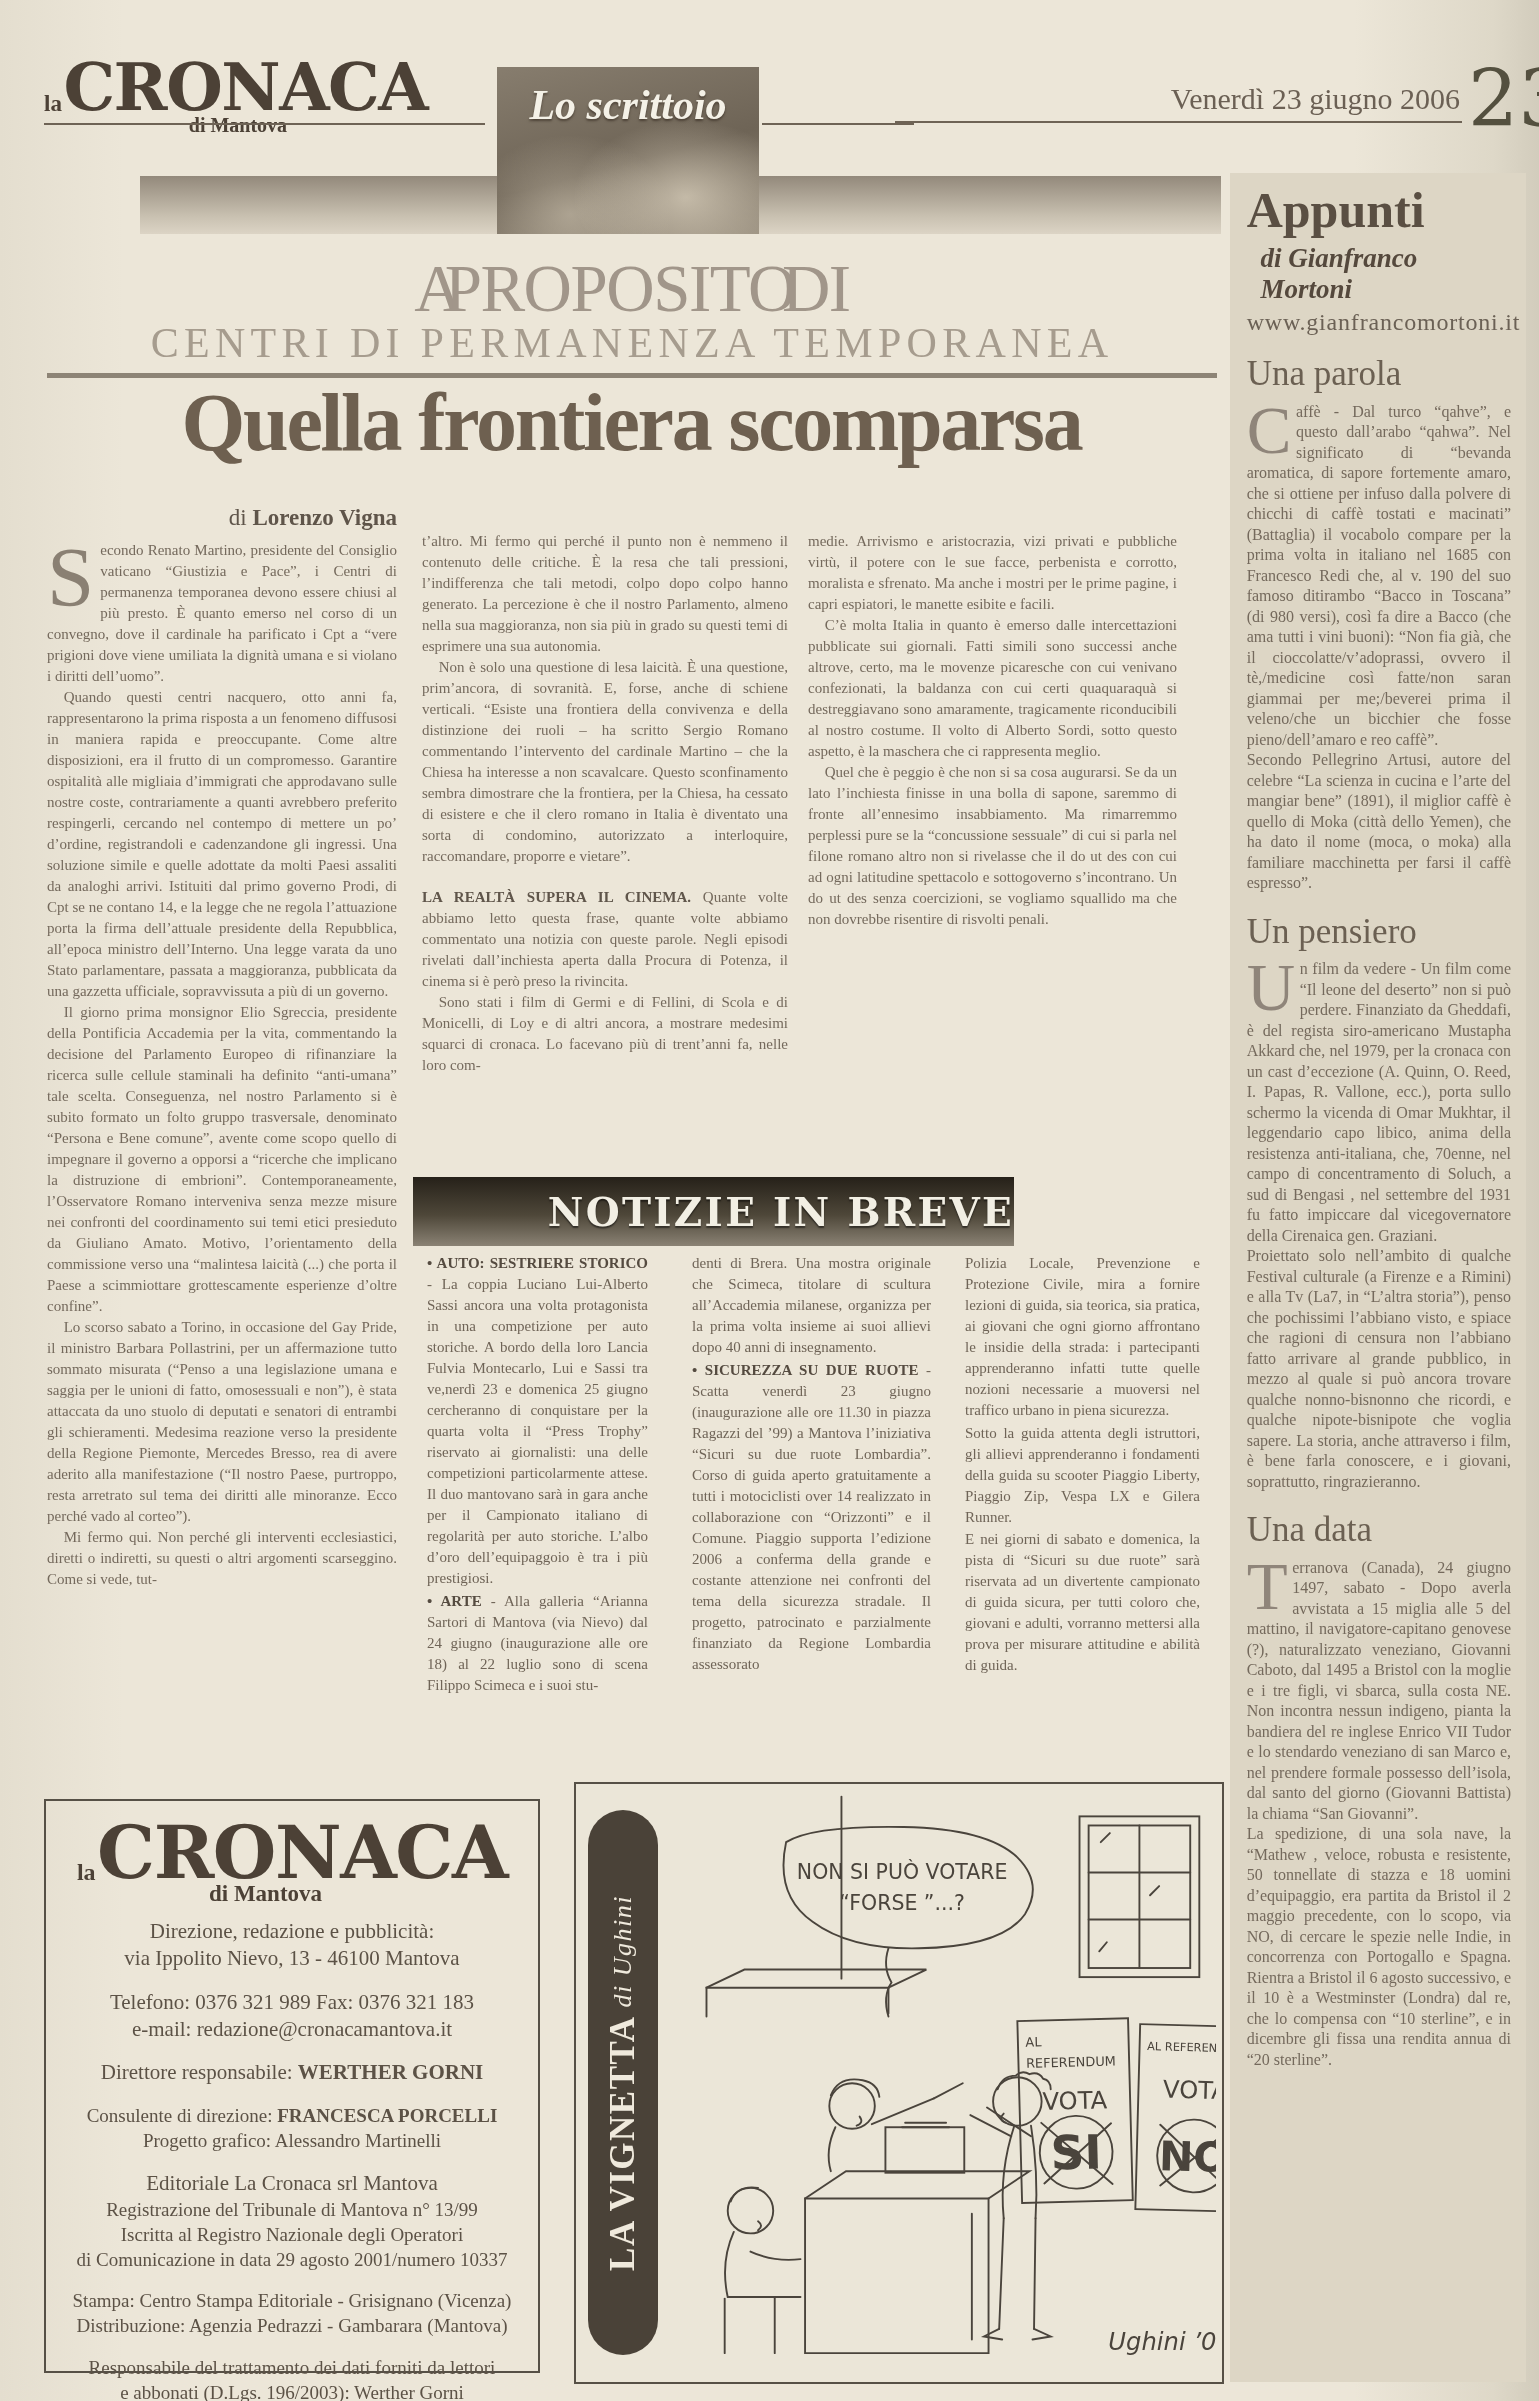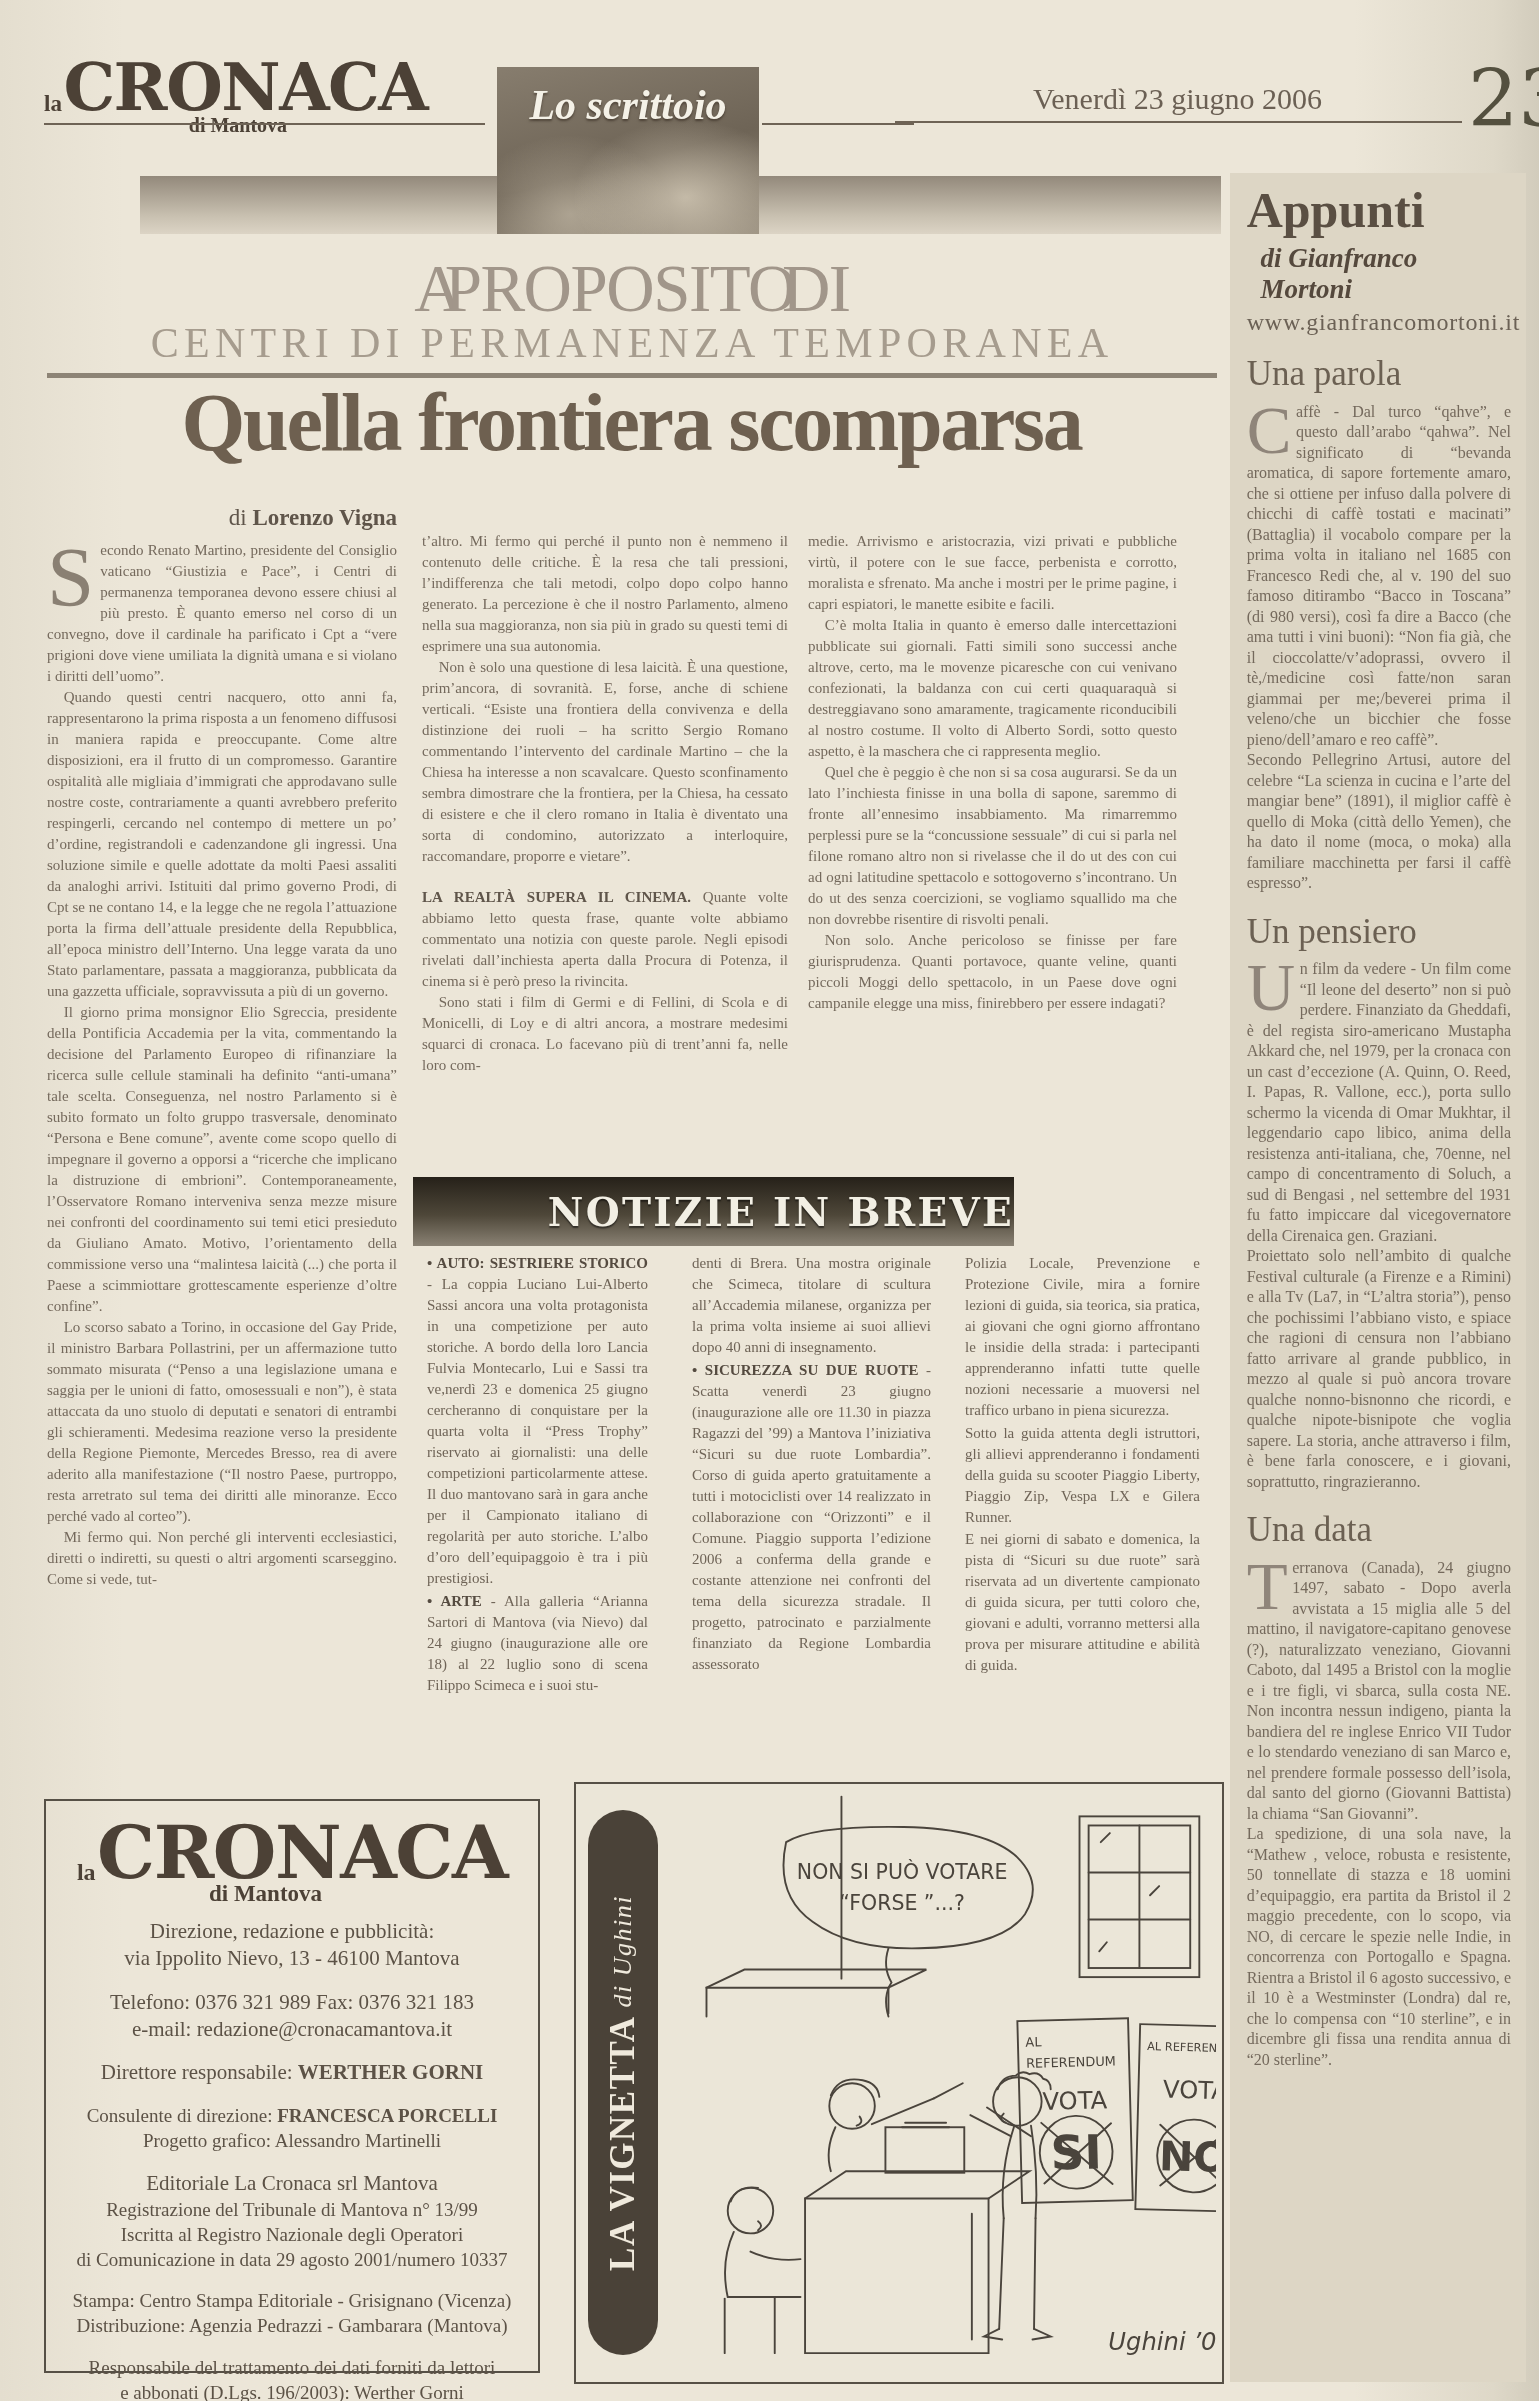--- a/index.html
+++ b/index.html
@@ -9,21 +9,21 @@
   .abs{position:absolute;}
 
   
   #logo{left:44px;top:55px;}
   .logo-row{display:flex;align-items:flex-end;line-height:1;color:#4c4136;}
   .logo-la{font-size:23px;font-weight:bold;margin-right:1.5px;margin-bottom:4.6px;}
   .logo-main{font-size:65px;font-weight:bold;letter-spacing:-1.5px;font-family:"DejaVu Serif","Liberation Serif",serif;}
   .logo-sub{font-size:20px;font-weight:bold;text-align:center;margin-top:-6px;color:#4c4136;}
   #logo .logo-sub{margin-right:-4.6px;}
   .hrule{background:#6e6355;height:2.3px;}
-  #date-line{left:895px;top:82px;width:565px;text-align:center;font-size:30px;color:#6b6054;}
+  #date-line{left:895px;top:82px;width:565px;text-align:right;font-size:30px;color:#6b6054;}
   #page-number{left:1468px;top:53px;font-size:79px;color:#54503f;font-family:"DejaVu Serif",serif;}
 
   
   #photo-band{left:140px;top:176px;width:1081px;height:58px;
       background:linear-gradient(#93897b,#c9c1b1 70%,#dcd4c5);}
   #scrittoio{left:497px;top:67px;width:262px;height:167px;
       background:radial-gradient(ellipse at 72% 78%,rgba(232,222,202,.65),transparent 42%),
                  radial-gradient(ellipse at 28% 88%,rgba(222,212,192,.5),transparent 38%),
                  linear-gradient(165deg,#877d6e,#6e6456 55%,#958b7b);}
   #scrittoio .label{margin-top:13.7px;text-align:center;font-style:italic;font-weight:bold;
@@ -144,21 +144,20 @@
     <p class="flush">t’altro. Mi fermo qui perché il punto non è nemmeno il contenuto delle critiche. È la resa che tali pressioni, l’indifferenza che tali metodi, colpo dopo colpo hanno generato. La percezione è che il nostro Parlamento, almeno nella sua maggioranza, non sia più in grado su questi temi di esprimere una sua autonomia.</p>
     <p>Non è solo una questione di lesa laicità. È una questione, prim’ancora, di sovranità. E, forse, anche di schiene verticali. “Esiste una frontiera della convivenza e della distinzione dei ruoli – ha scritto Sergio Romano commentando l’intervento del cardinale Martino – che la Chiesa ha interesse a non scavalcare. Questo sconfinamento sembra dimostrare che la frontiera, per la Chiesa, ha cessato di esistere e che il clero romano in Italia è diventato una sorta di condomino, autorizzato a interloquire, raccomandare, proporre e vietare”.</p>
     <p class="flush" style="margin-top:20px;"><span class="lead-in">LA REALTÀ SUPERA IL CINEMA.</span><span> Quante volte abbiamo letto questa frase, quante volte abbiamo commentato una notizia con queste parole. Negli episodi rivelati dall’inchiesta aperta dalla Procura di Potenza, il cinema si è però preso la rivincita.</span></p>
     <p>Sono stati i film di Germi e di Fellini, di Scola e di Monicelli, di Loy e di altri ancora, a mostrare medesimi squarci di cronaca. Lo facevano più di trent’anni fa, nelle loro com-</p>
   </div>
 
   <div id="col3" class="abs colbody">
     <p class="flush">medie. Arrivismo e aristocrazia, vizi privati e pubbliche virtù, il potere con le sue facce, perbenista e corrotto, moralista e sfrenato. Ma anche i mostri per le prime pagine, i capri espiatori, le manette esibite e facili.</p>
     <p>C’è molta Italia in quanto è emerso dalle intercettazioni pubblicate sui giornali. Fatti simili sono successi anche altrove, certo, ma le movenze picaresche con cui venivano confezionati, la baldanza con cui certi quaquaraquà si destreggiavano sono amaramente, tragicamente riconducibili al nostro costume. Il volto di Alberto Sordi, sotto questo aspetto, è la maschera che ci rappresenta meglio.</p>
     <p>Quel che è peggio è che non si sa cosa augurarsi. Se da un lato l’inchiesta finisse in una bolla di sapone, saremmo di fronte all’ennesimo insabbiamento. Ma rimarremmo perplessi pure se la “concussione sessuale” di cui si parla nel filone romano altro non si rivelasse che il do ut des con cui ad ogni latitudine spettacolo e sottogoverno s’incontrano. Un do ut des senza coercizioni, se vogliamo squallido ma che non dovrebbe risentire di risvolti penali.</p>
-    <p>Non solo. Anche pericoloso se finisse per fare giurisprudenza. Quanti portavoce, quante veline, quanti piccoli Moggi dello spettacolo, in un Paese dove ogni campanile elegge una miss, finirebbero per essere indagati?</p>
   </div>
 
   <div id="briefs-banner" class="abs">
     <span>NOTIZIE IN BREVE</span>
   </div>
   <div id="briefA" class="abs brief-col">
     <p><span class="brief-lead">•  AUTO:  SESTRIERE STORICO</span><span> - La coppia Luciano Lui-Alberto Sassi ancora una volta protagonista in una competizione per auto storiche. A bordo della loro Lancia Fulvia Montecarlo, Lui e Sassi tra ve,nerdì 23 e domenica 25 giugno cercheranno di conquistare per la quarta volta il “Press Trophy” riservato ai giornalisti: una delle competizioni particolarmente attese. Il duo mantovano sarà in gara anche per il Campionato italiano di regolarità per auto storiche. L’albo d’oro dell’equipaggoio è tra i più prestigiosi.</span></p>
     <p><span class="brief-lead">•  ARTE</span><span> - Alla galleria “Arianna Sartori di Mantova (via Nievo) dal 24 giugno (inaugurazione alle ore 18) al 22 luglio sono di scena Filippo Scimeca e i suoi stu-</span></p>
   </div>
   <div id="briefB" class="abs brief-col">

